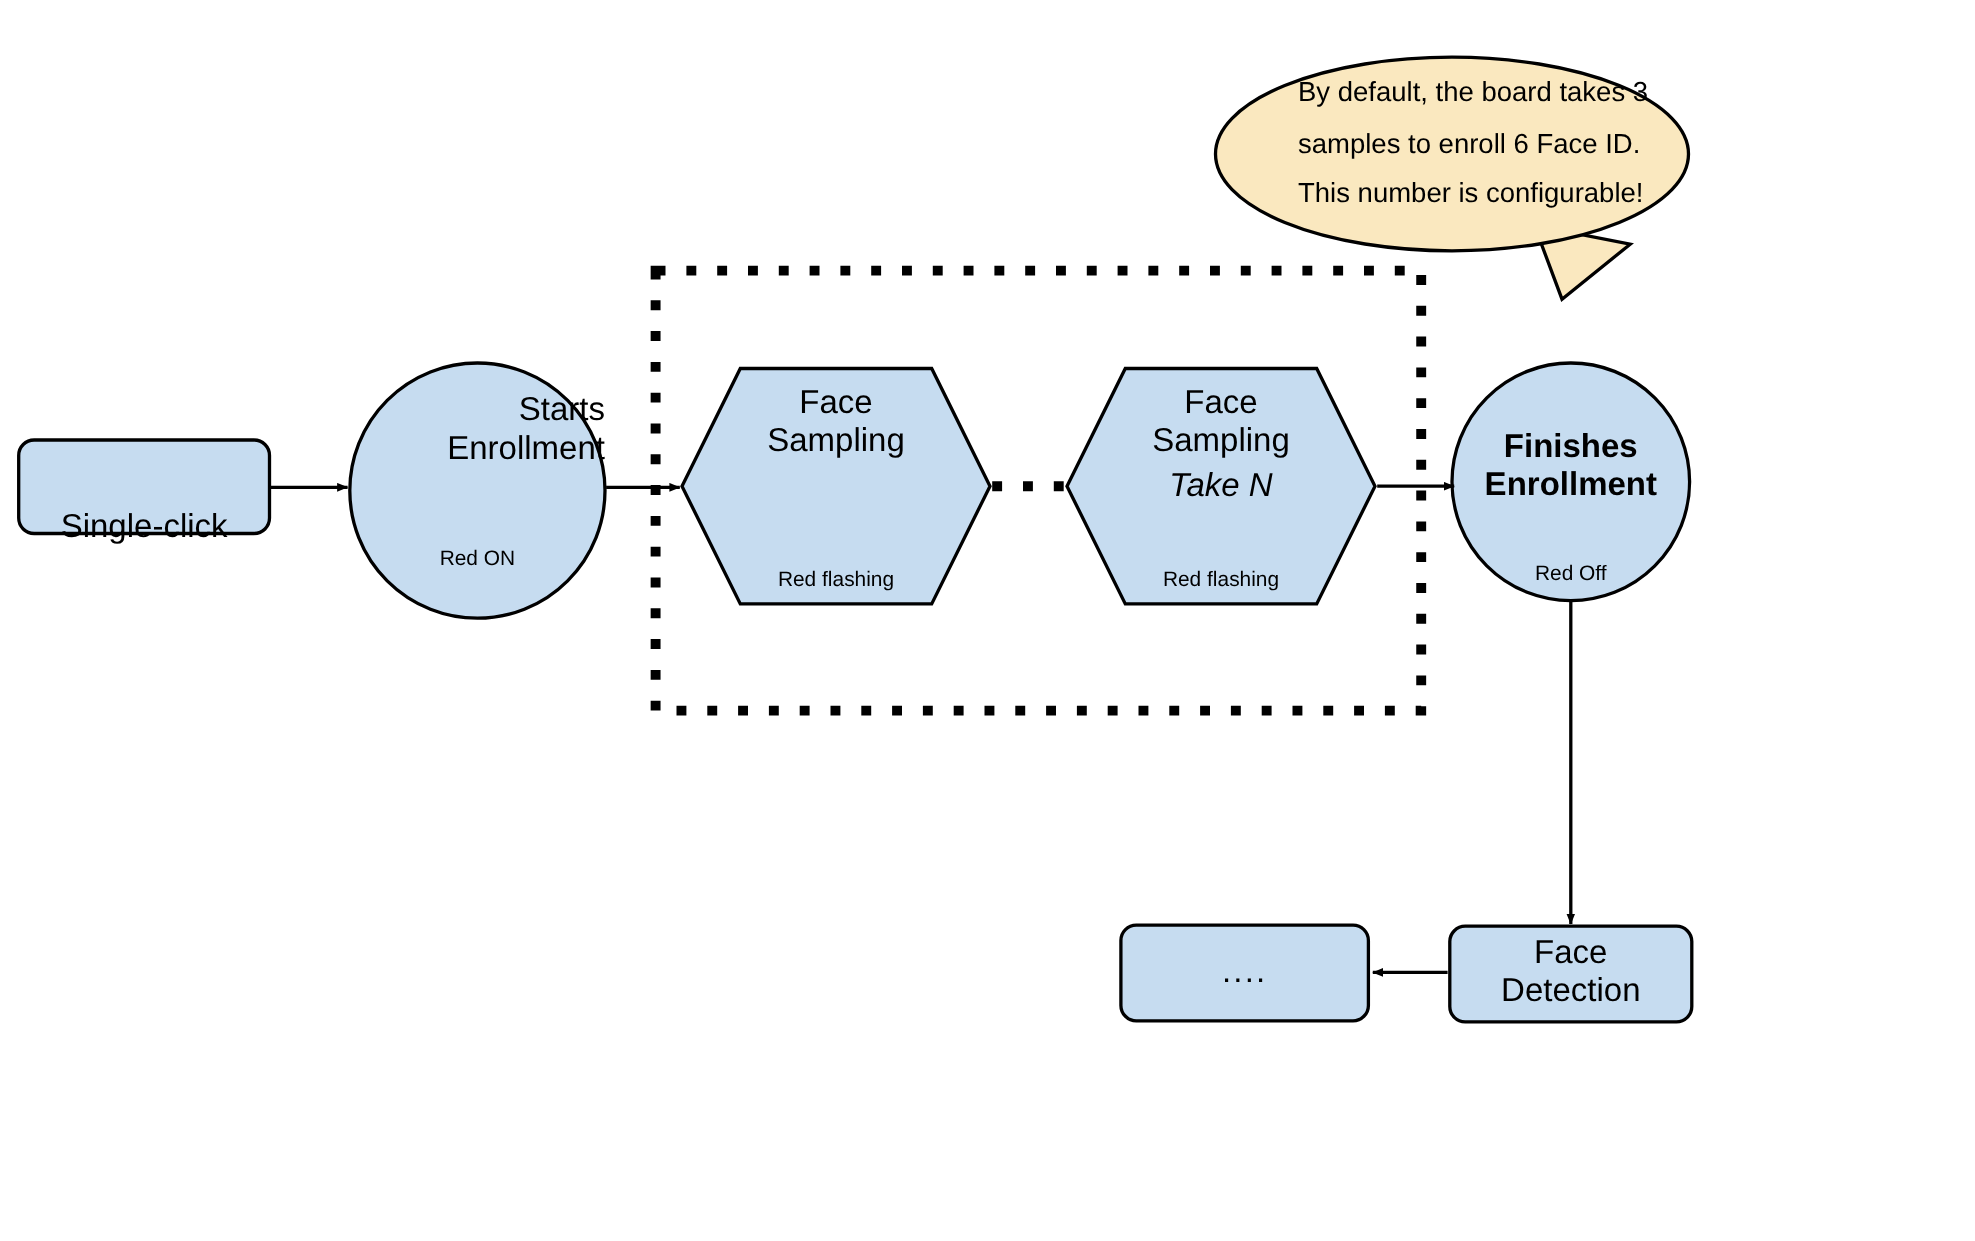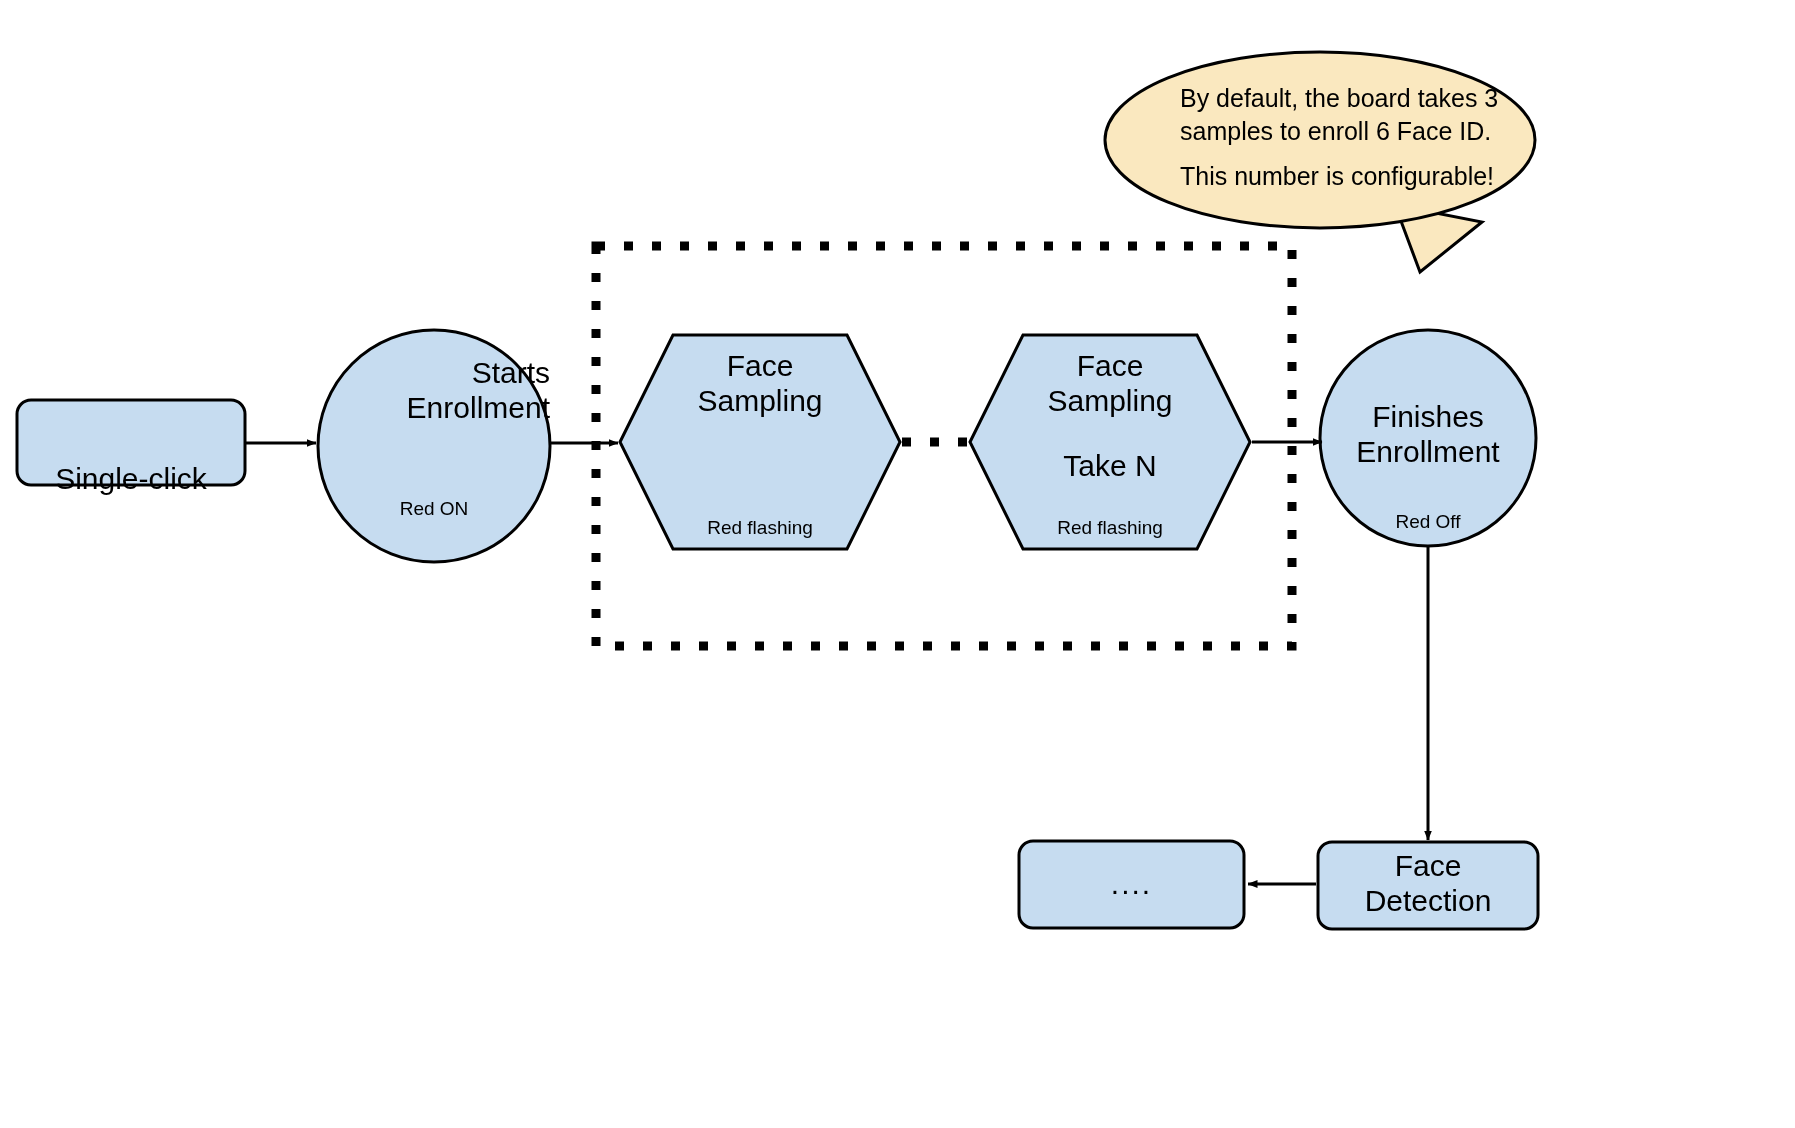--- a/index.html
+++ b/index.html
@@ -97,29 +97,29 @@
   <div class="node-text t-main" style="left:318px; top:355px; width:232px;text-align:right;">Starts
 Enrollment</div>
   <div class="node-text t-small" style="left:318px; top:498px; width:232px;">Red ON</div>
 
   <div class="node-text t-main" style="left:620px; top:348px; width:280px;">Face
 Sampling</div>
   <div class="node-text t-small" style="left:620px; top:517px; width:280px;">Red flashing</div>
 
   <div class="node-text t-main" style="left:970px; top:348px; width:280px;">Face
 Sampling</div>
-  <div class="node-text t-main" style="left:970px; top:448px; width:280px;">Take N</div>
+  <div class="node-text t-main" style="left:970px; top:424px; width:280px;font-style:italic;">Take N</div>
   <div class="node-text t-small" style="left:970px; top:517px; width:280px;">Red flashing</div>
 
-  <div class="node-text t-main" style="left:1310px; top:399px; width:236px;">Finishes
+  <div class="node-text t-main" style="left:1310px; top:388px; width:236px;font-weight:bold;">Finishes
 Enrollment</div>
   <div class="node-text t-small" style="left:1310px; top:511px; width:236px;text-align:center;">Red Off</div>
 
   <div class="node-text t-main" style="left:1318px; top:848px; width:220px;">Face
 Detection</div>
 
   <div class="node-text t-dots" style="left:1019px; top:866px; width:225px;">....</div>
 
-  <div class="node-text t-bubble" style="left:1180px; top:82px; width:330px;">By default, the board takes 3</div>
+  <div class="node-text t-bubble" style="left:1180px; top:68px; width:330px;">By default, the board takes 3</div>
   <div class="node-text t-bubble" style="left:1180px; top:115px; width:330px;">samples to enroll 6 Face ID.</div>
   <div class="node-text t-bubble" style="left:1180px; top:160px; width:340px;">This number is configurable!</div>
 
 </div>
 
 </body></html>

